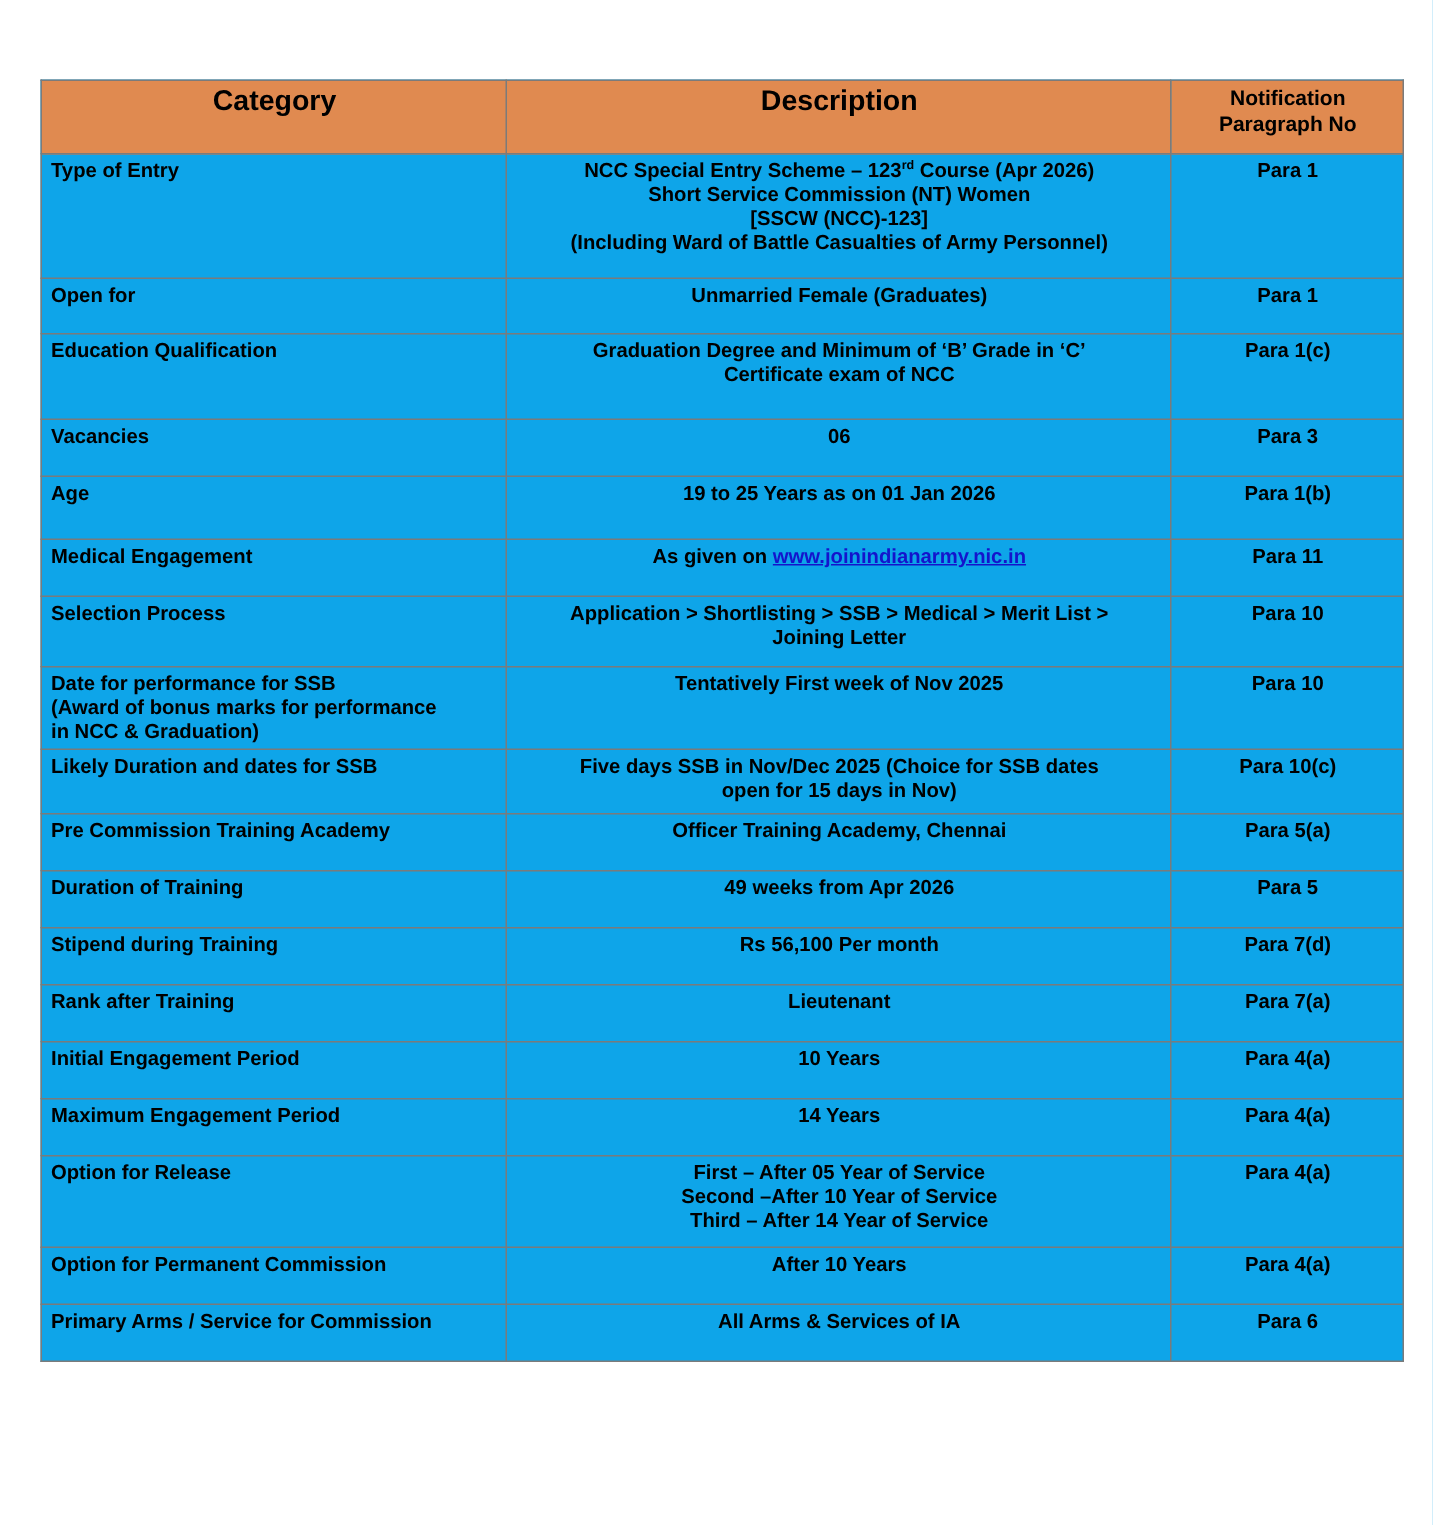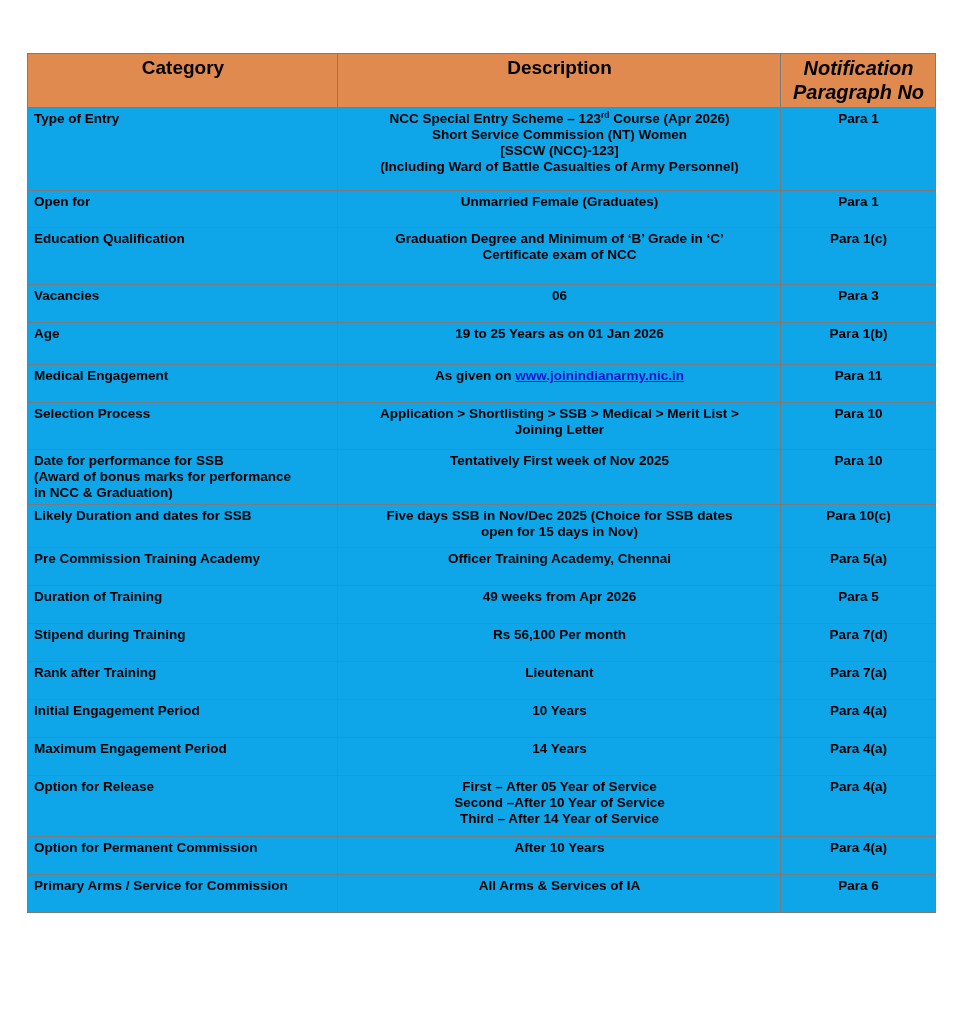--- a/index.html
+++ b/index.html
@@ -47,22 +47,21 @@
   thead th {
     background: #e08a50;
     text-align: center;
     font-size: 19px;
     line-height: 1.15;
     padding: 5px 4px 6px 4px;
     height: 42px;
     border-color: #6e6e6e;
   }
   thead th.para-head {
-    font-size: 20px;
-    font-style: italic;
+    font-size: 14px;
   }
 
   
   td.cat {
     text-align: left;
     font-size: 13.5px;
     padding-left: 8px;
   }
   td.desc {
     text-align: center;

